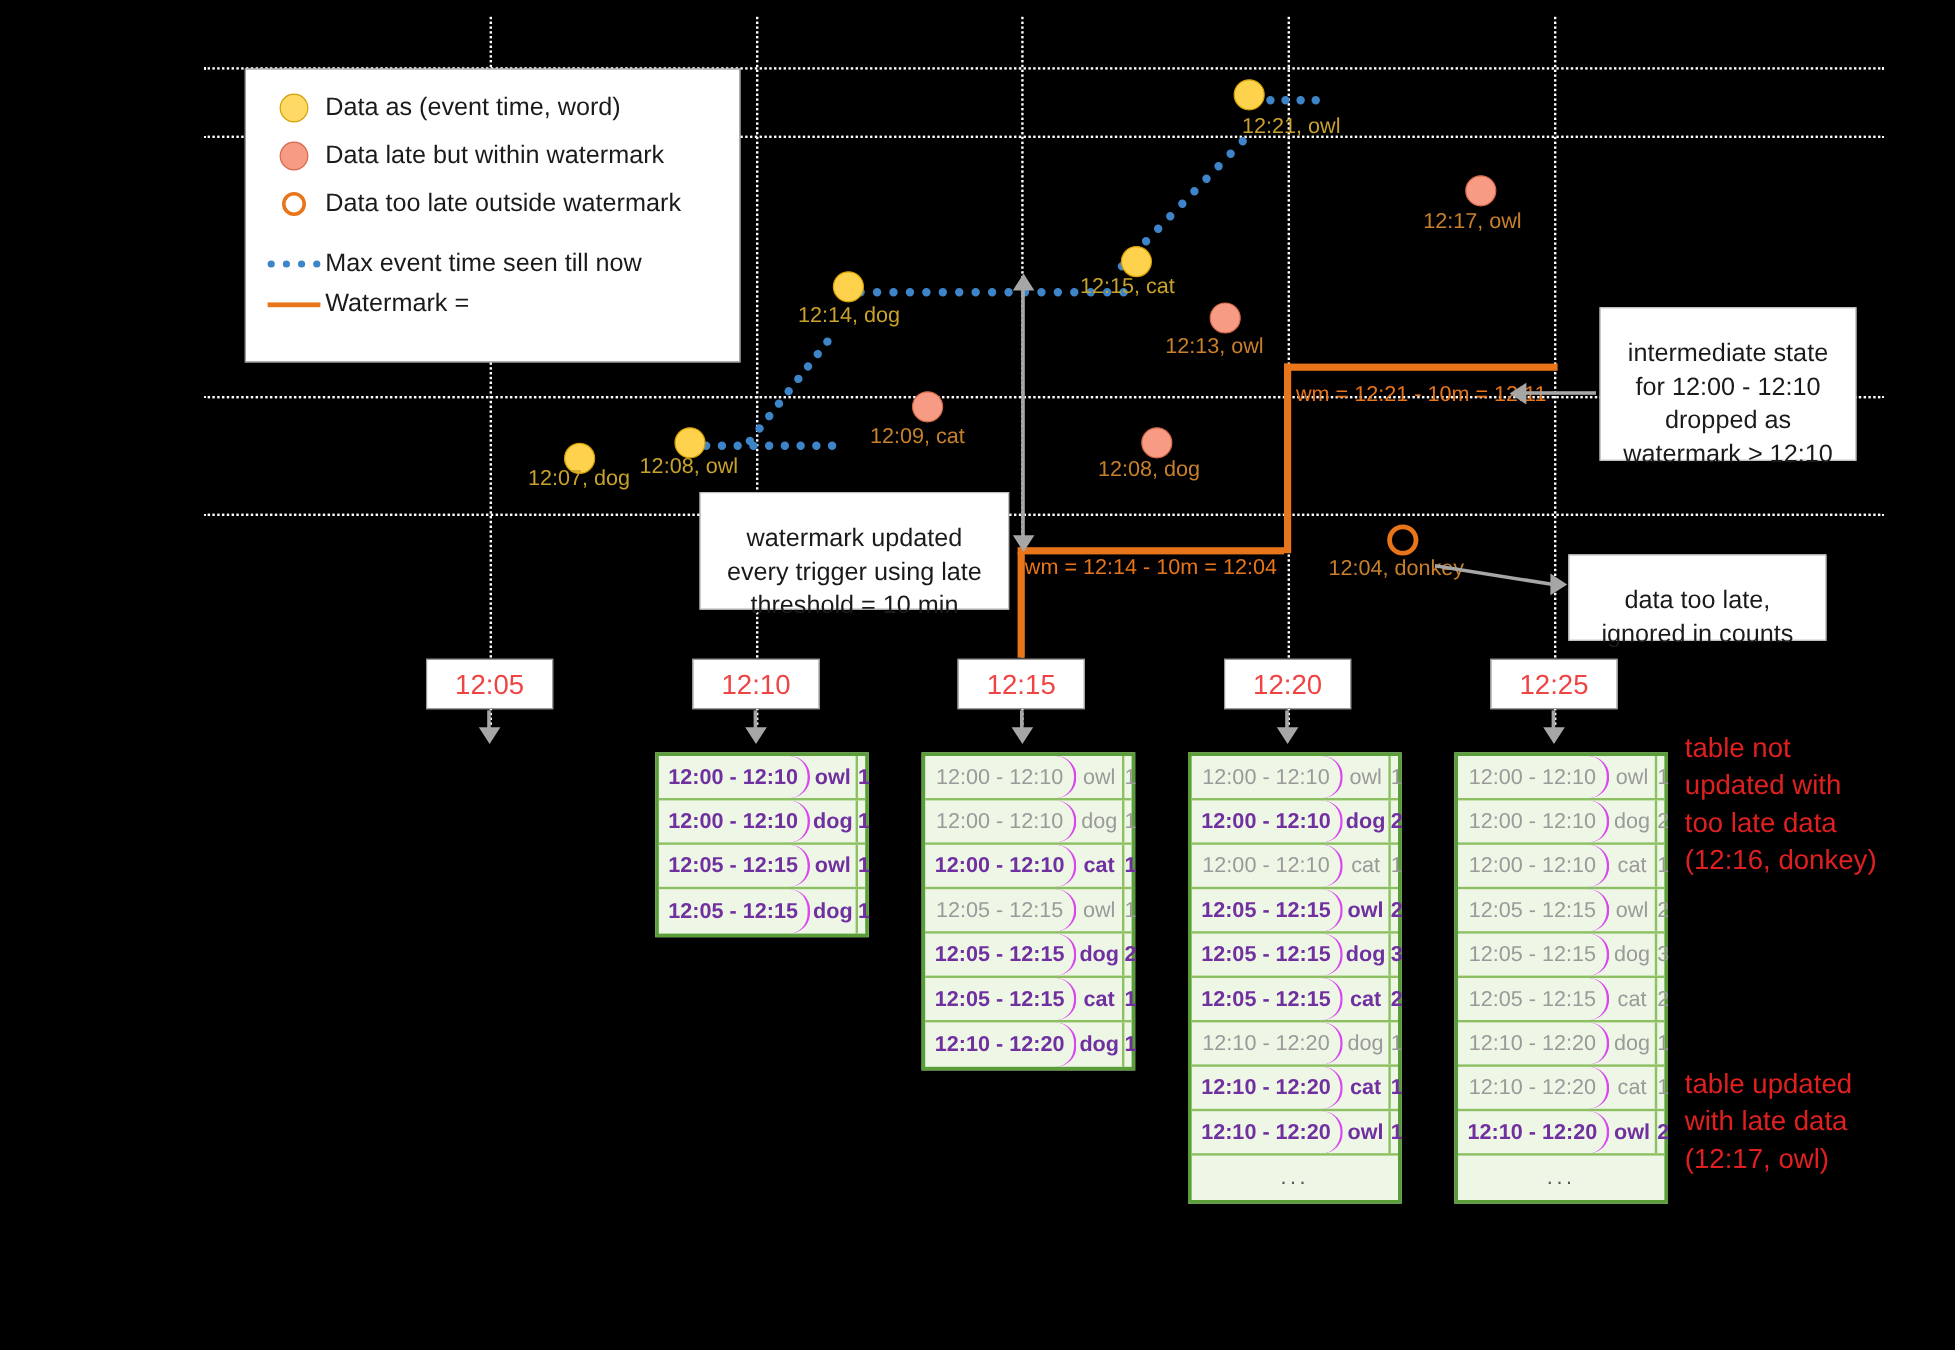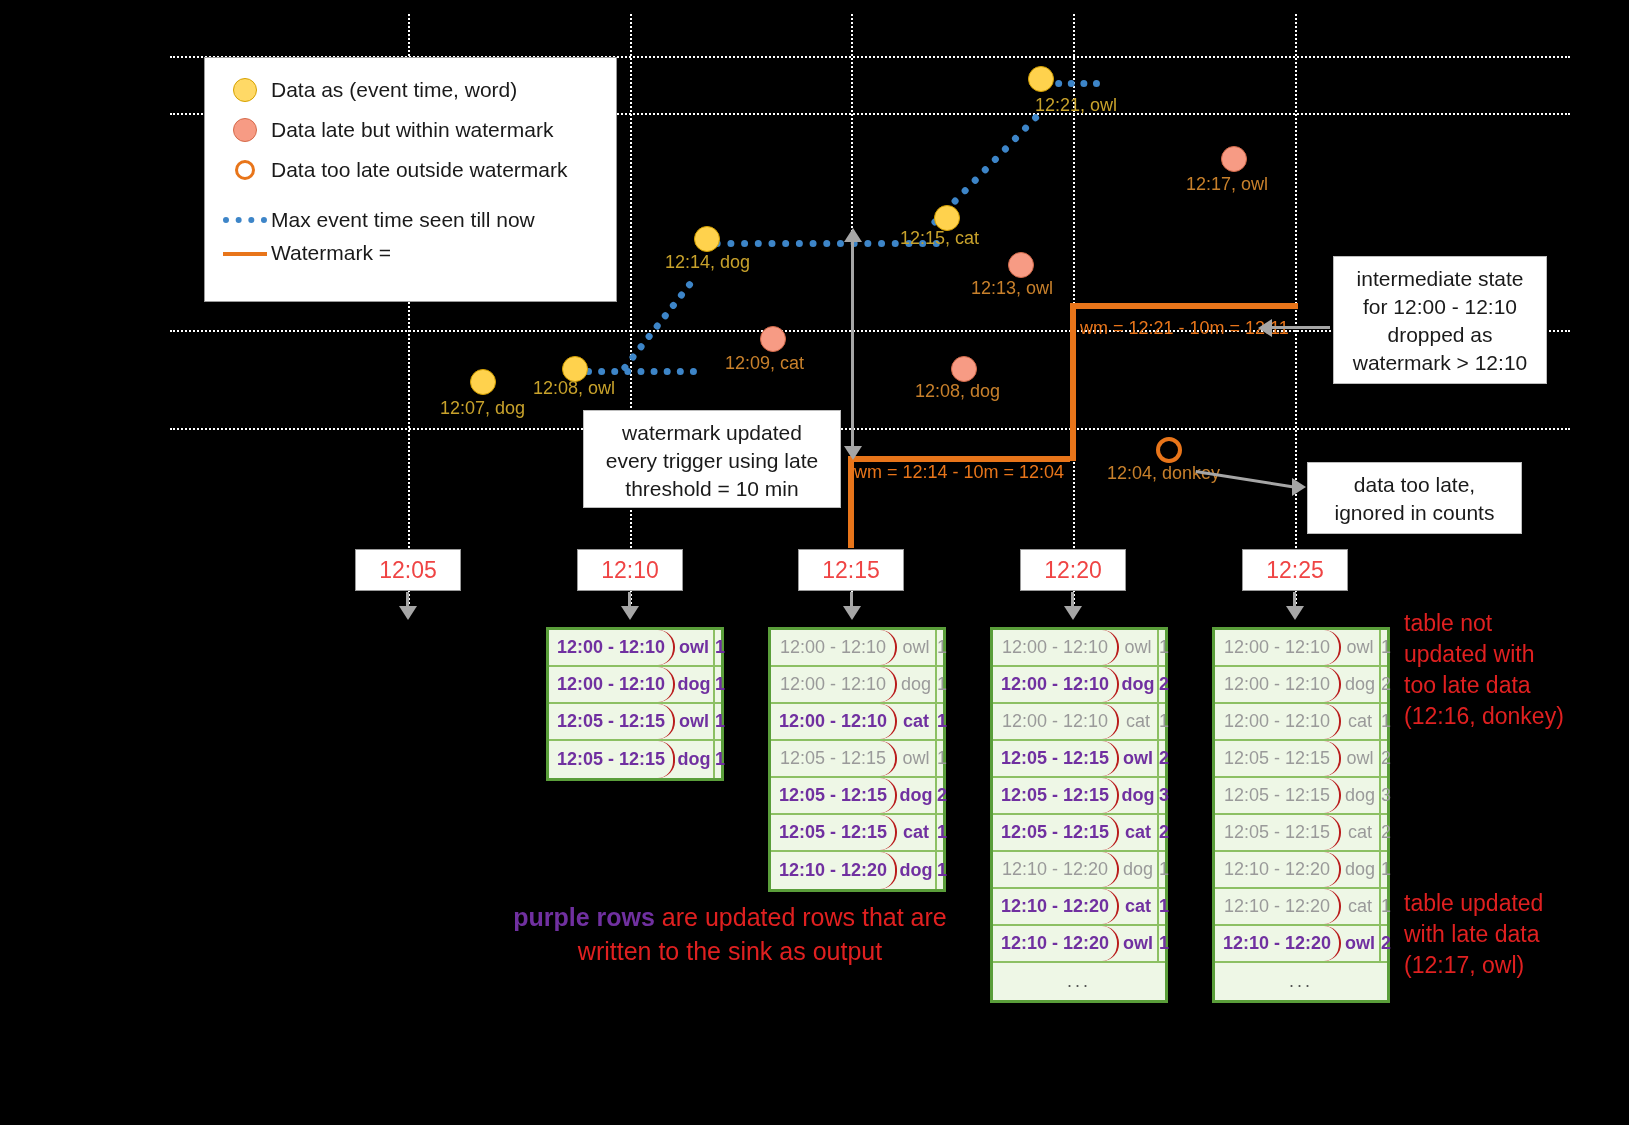--- a/index.html
+++ b/index.html
@@ -126,21 +126,21 @@
   
   .callout {
     position: absolute;
     background: #ffffff;
     border: 1px solid #bdbdbd;
     box-sizing: border-box;
     font-size: 21px;
     line-height: 28px;
     color: #1a1a1a;
     text-align: center;
-    padding: 8px 10px;
+    padding: 24px 10px;
   }
 
   
   .arrow-line {
     position: absolute;
     background: #a6a6a6;
   }
   .arrow-head {
     position: absolute;
     width: 0; height: 0;
@@ -193,21 +193,21 @@
     align-items: stretch;
     height: 37px;
     border-bottom: 2px solid #8cc063;
     box-sizing: border-box;
   }
   .rrow:last-child { border-bottom: none; }
   .c-range {
     flex: 0 0 126px;
     display: flex; align-items: center; justify-content: center;
     font-size: 18px;
-    border-right: 2px solid #b91c1c;
+    border-right: 2px solid #d946ef;
     box-sizing: border-box;
     border-radius: 17px;
   }
   .c-word {
     flex: 0 0 40px;
     display: flex; align-items: center; justify-content: center;
     font-size: 18px;
     border-right: 2px solid #8cc063;
     box-sizing: border-box;
   }
@@ -278,21 +278,21 @@
 
   <div class="wm" style="left:848px; top:460px; width:6px; height:88px;"></div>
   <div class="wm" style="left:848px; top:456px; width:222px; height:6px;"></div>
   <div class="wm" style="left:1070px; top:303px; width:6px; height:158px;"></div>
   <div class="wm" style="left:1070px; top:303px; width:228px; height:6px;"></div>
 
   <div class="wm-label" style="left:854px; top:462px;">wm = 12:14 - 10m = 12:04</div>
   <div class="wm-label" style="left:1080px; top:318px;">wm = 12:21 - 10m = 12:11</div>
 
   <div class="pt yellow" style="left:470px; top:369px;"></div>
-  <div class="pt-label" style="left:440px; top:398px;">12:07, dog</div>
+  <div class="pt-label" style="left:440px; top:388px;">12:07, dog</div>
 
   <div class="pt yellow" style="left:562px; top:356px;"></div>
   <div class="pt-label" style="left:533px; top:378px;">12:08, owl</div>
 
   <div class="pt yellow" style="left:694px; top:226px;"></div>
   <div class="pt-label" style="left:665px; top:252px;">12:14, dog</div>
 
   <div class="pt yellow" style="left:934px; top:205px;"></div>
   <div class="pt-label" style="left:900px; top:228px;">12:15, cat</div>
 
@@ -547,18 +547,14 @@
     </div>
 
   <div class="rednote" style="left:1404px; top:608px; width:210px;">table not
 updated with
 too late data
 (12:16, donkey)</div>
   <div class="rednote" style="left:1404px; top:860px; width:210px;margin-top:28px;">table updated
 with late data
 (12:17, owl)</div>
 
-  <div class="caption" style="left:500px; top:900px; width:460px;">
-    <span class="purple">purple rows</span><span> are updated rows that
-are written to the sink as output</span>
-  </div>
 
 </div>
 
 </body></html>

